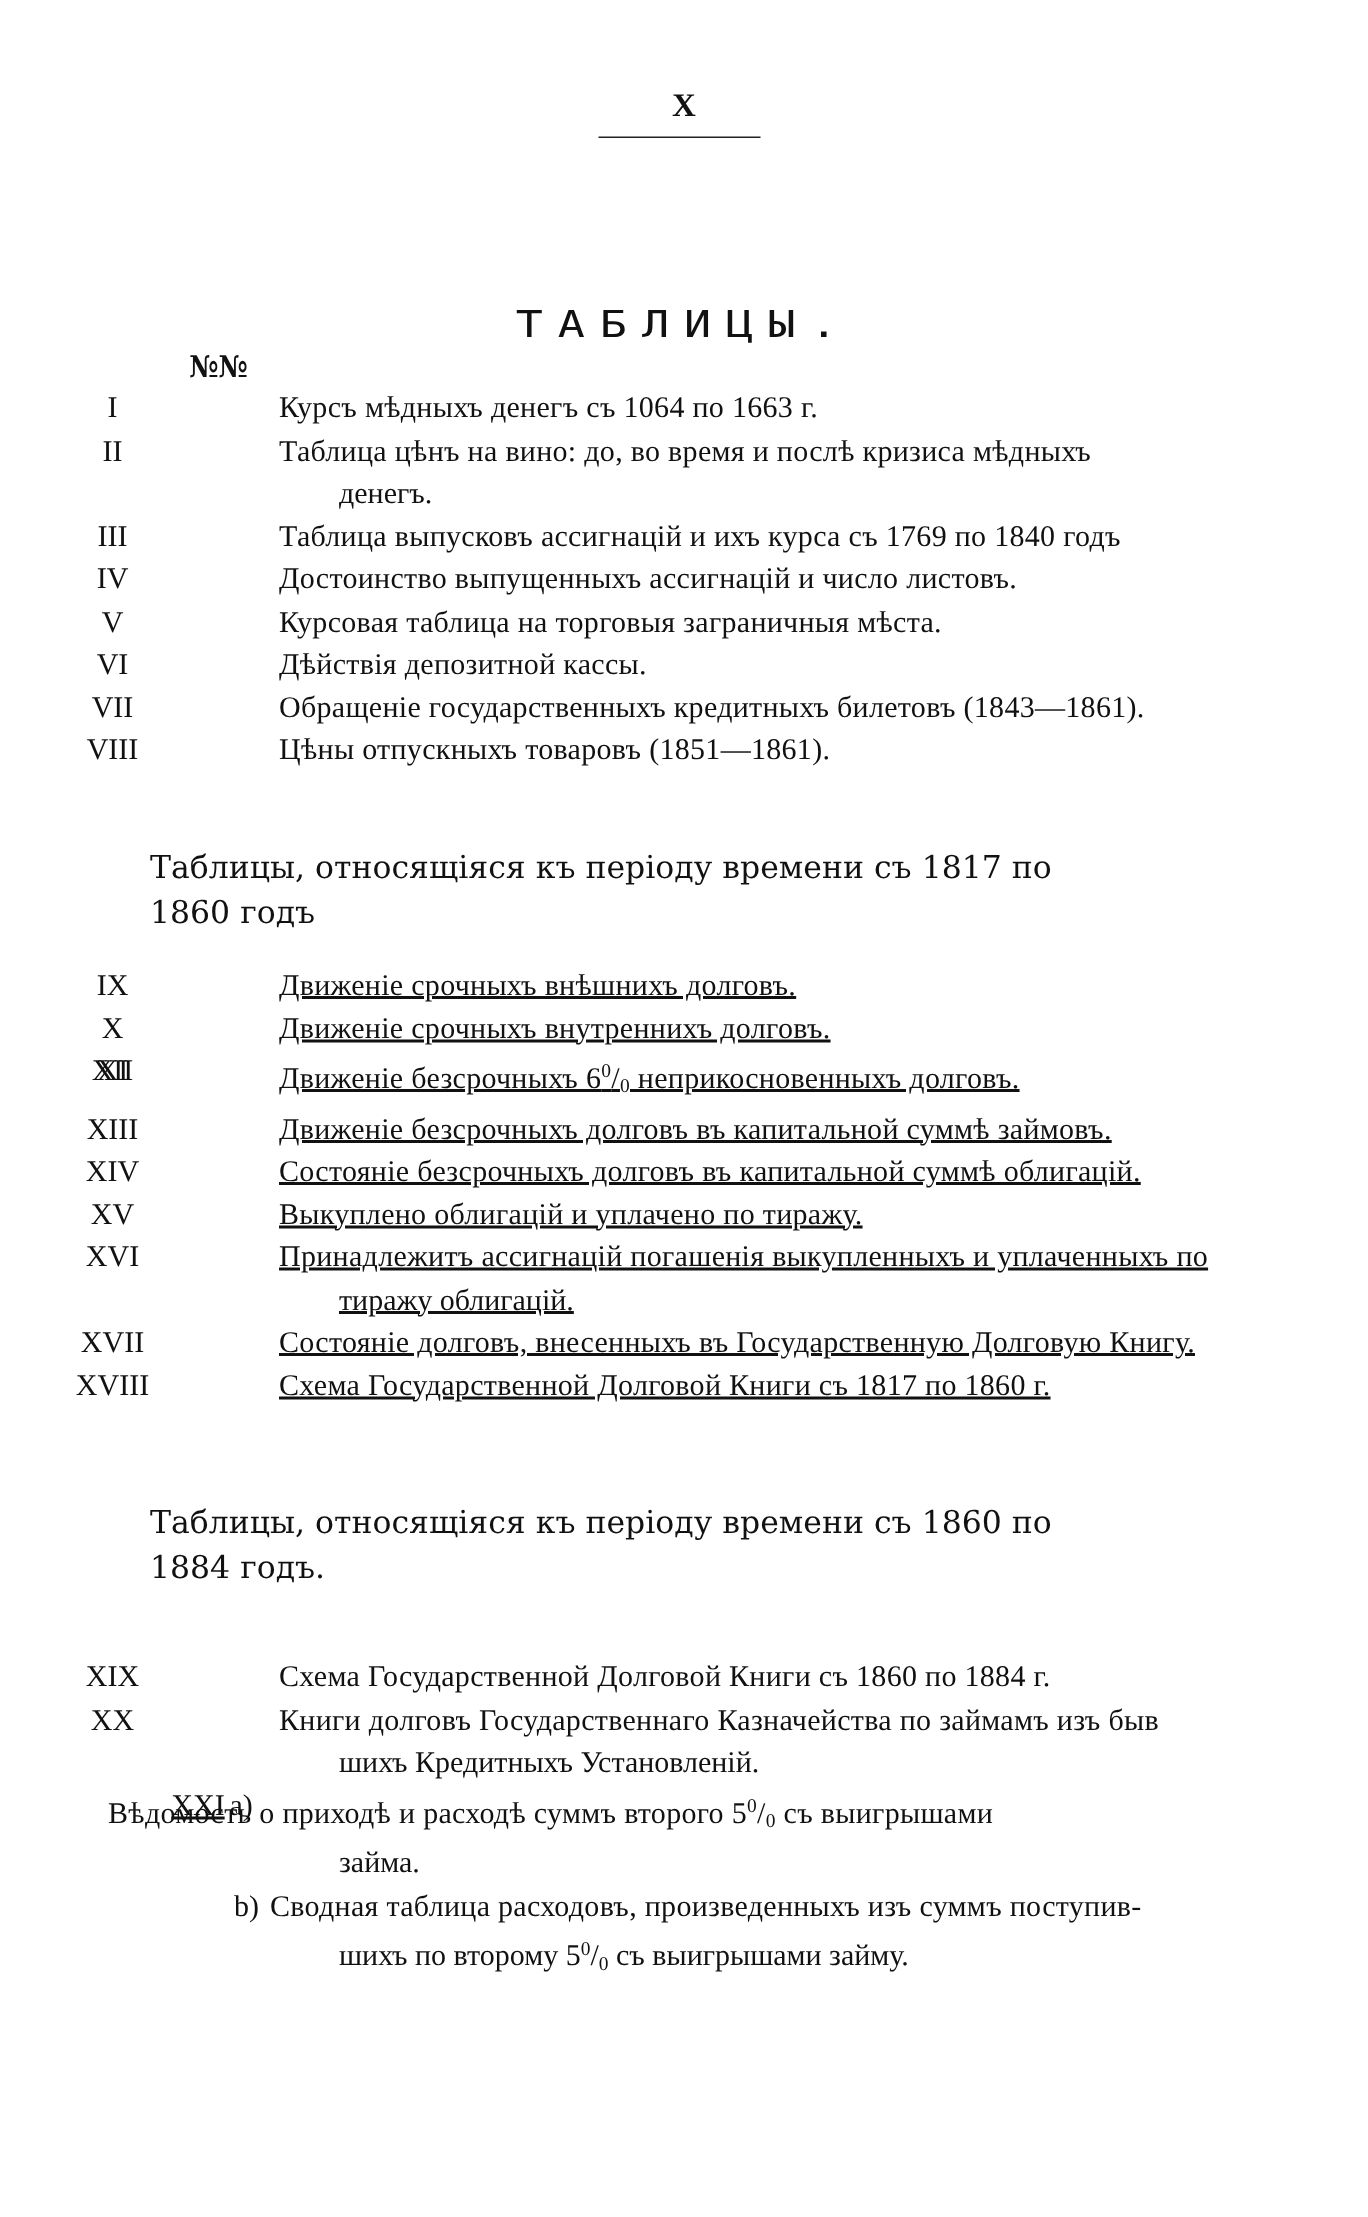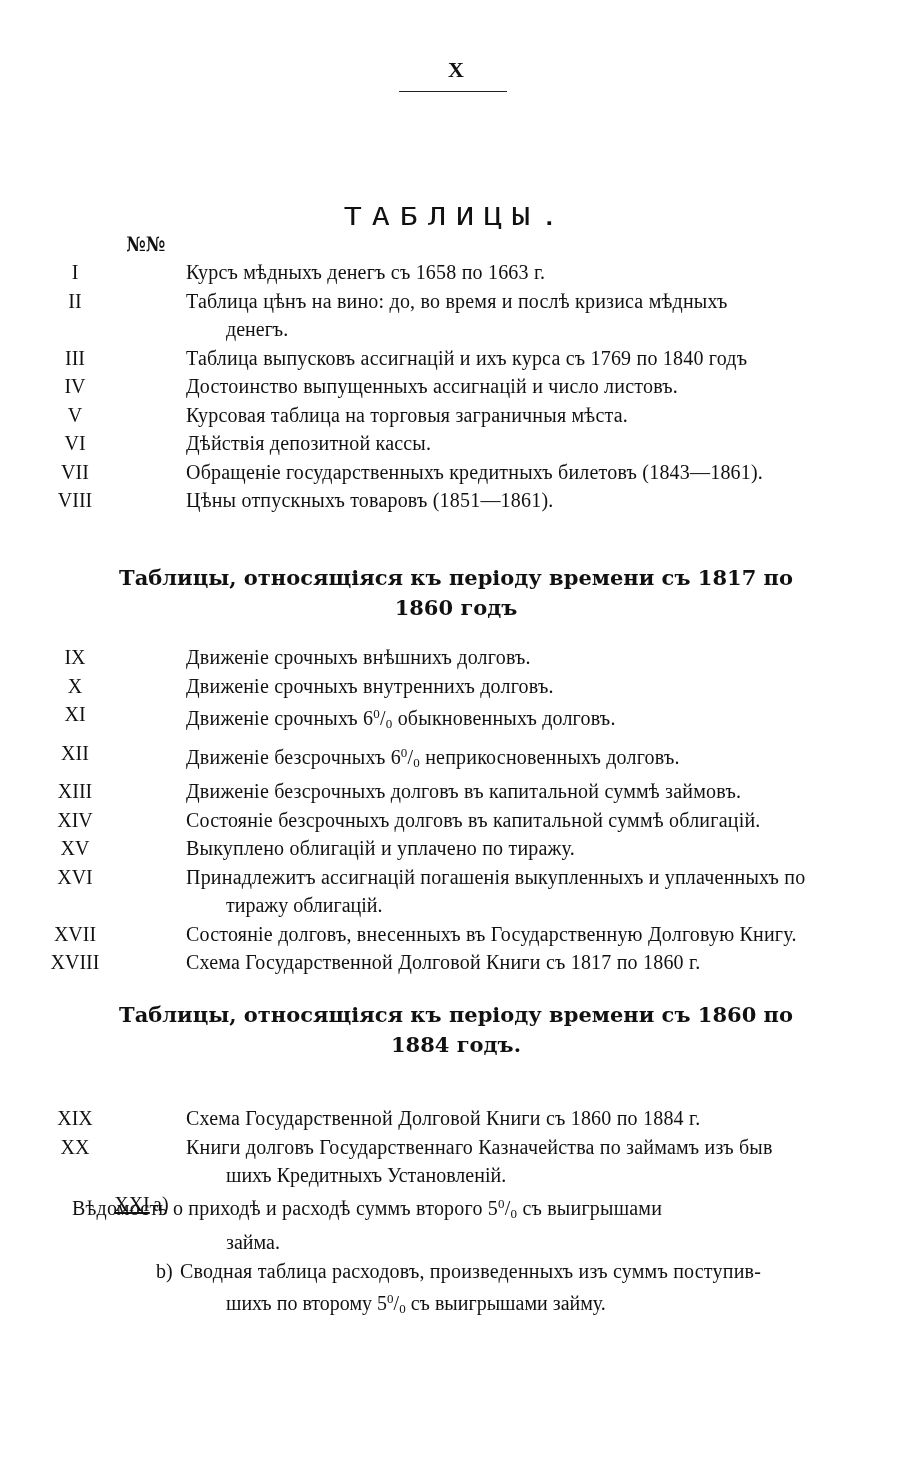--- a/index.html
+++ b/index.html
@@ -20,22 +20,22 @@
       position: absolute; top: 200px; left: 0; width: 912px; text-align: center;
       font-family: "DejaVu Sans Mono", "Liberation Mono", monospace;
       font-size: 30px; letter-spacing: 10px; font-weight: normal; line-height: 34px;
       transform: scaleY(0.82);
     }
     .numero {
       position: absolute; top: 232px; left: 124px; font-size: 20px; font-weight: bold;
       font-family: "DejaVu Serif", serif; transform: scaleX(0.9);
     }
     .section-title {
-      position: absolute; left: 100px; width: 712px; text-align: center;
-      font-family: "DejaVu Serif", "Liberation Serif", serif; font-weight: bold;
+      position: absolute; left: 100px; width: 712px; text-align: left;
+      font-family: "DejaVu Serif", "Liberation Serif", serif; font-weight: normal;
       font-size: 21px; line-height: 30px;
     }
     .list { position: absolute; left: 0; width: 912px; margin: 0; padding: 0; list-style: none; }
     .entry { position: relative; font-size: 20px; line-height: 28.5px; }
     .entry .num {
       position: absolute; width: 150px; left: 0; text-align: center;
       font-family: "Liberation Serif", serif;
     }
     .entry .txt {
       display: block; margin-left: 186px; width: 628px; text-align: justify;
@@ -60,21 +60,21 @@
 
 <div class="page-num">X</div>
 <div class="page-rule"></div>
 
 <div class="main-title">ТАБЛИЦЫ.</div>
 <div class="numero">№№</div>
 
 <ul class="list" style="top:258px;">
   <li class="entry">
     <span class="num">I</span>
-    <span class="txt">Курсъ мѣдныхъ денегъ съ 1658 по 1663 г.</span>
+    <span class="txt">Курсъ мѣдныхъ денегъ съ 1064 по 1663 г.</span>
   </li>
   <li class="entry">
     <span class="num">II</span>
     <span class="txt">Таблица цѣнъ на вино: до, во время и послѣ кризиса мѣдныхъ</span>
     <span class="cont">денегъ.</span>
   </li>
   <li class="entry">
     <span class="num">III</span>
     <span class="txt">Таблица выпусковъ ассигнацій и ихъ курса съ 1769 по 1840 годъ</span>
   </li>
@@ -98,32 +98,31 @@
     <span class="num">VIII</span>
     <span class="txt">Цѣны отпускныхъ товаровъ (1851—1861).</span>
   </li>
 </ul>
 
 <div class="section-title" style="top:563px;">
   <div>Таблицы, относящіяся къ періоду времени съ 1817 по</div>
   <div>1860 годъ</div>
 </div>
 
-<ul class="list" style="top:643px;">
+<ul class="list" style="top:643px;text-decoration:underline;">
   <li class="entry">
     <span class="num">IX</span>
     <span class="txt">Движеніе срочныхъ внѣшнихъ долговъ.</span>
   </li>
   <li class="entry">
     <span class="num">X</span>
     <span class="txt">Движеніе срочныхъ внутреннихъ долговъ.</span>
   </li>
   <li class="entry">
     <span class="num">XI</span>
-    <span class="txt"><span>Движеніе срочныхъ 6</span><span class="pct-sup">0</span><span>/</span><span class="pct-sub">0</span><span> обыкновенныхъ долговъ.</span></span>
   </li>
   <li class="entry">
     <span class="num">XII</span>
     <span class="txt"><span>Движеніе безсрочныхъ 6</span><span class="pct-sup">0</span><span>/</span><span class="pct-sub">0</span><span> неприкосновенныхъ долговъ.</span></span>
   </li>
   <li class="entry">
     <span class="num">XIII</span>
     <span class="txt">Движеніе безсрочныхъ долговъ въ капитальной суммѣ займовъ.</span>
   </li>
   <li class="entry">

